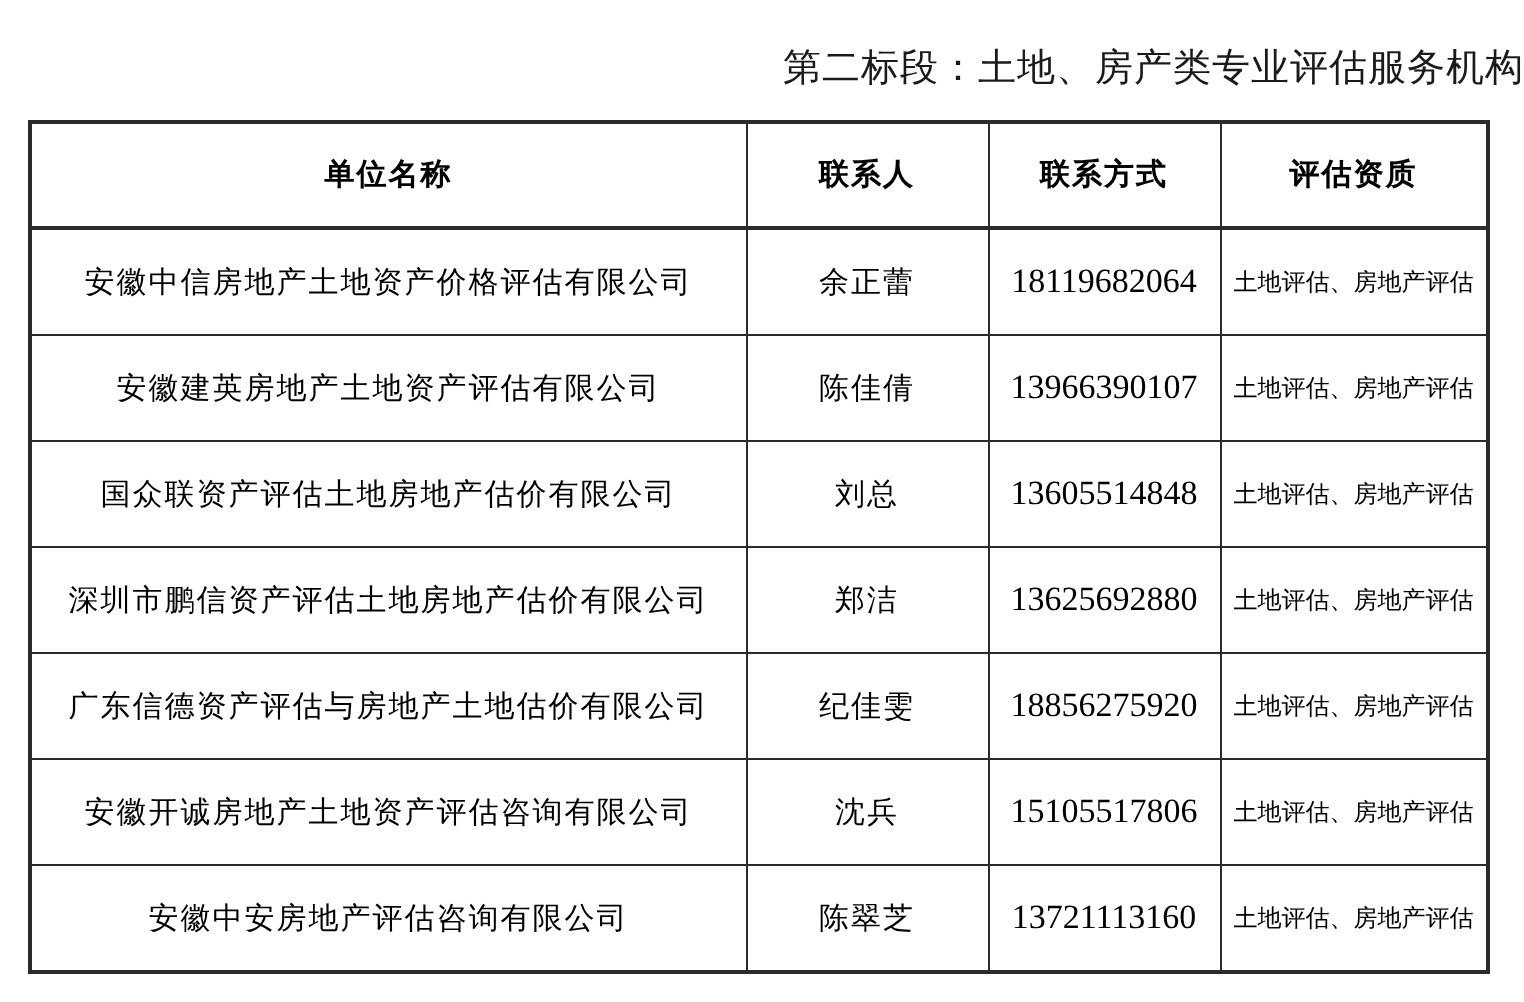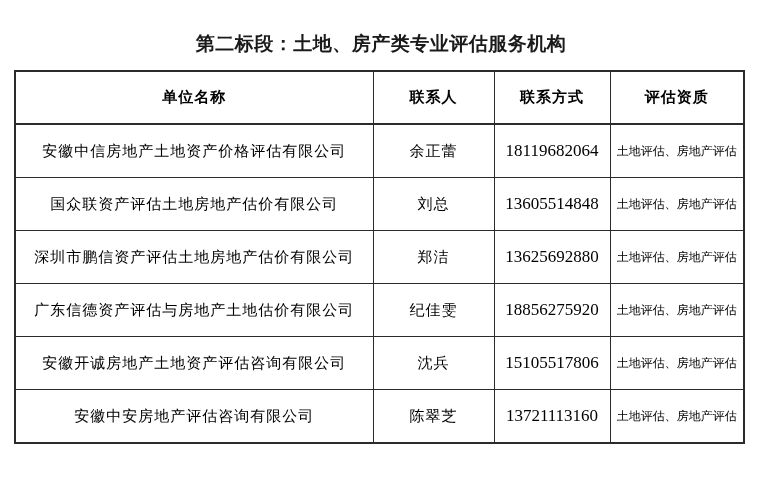--- a/index.html
+++ b/index.html
@@ -10,25 +10,25 @@
   }
   body {
     width: 762px;
     height: 501px;
     font-family: "Liberation Sans", sans-serif;
     color: #000000;
     overflow: hidden;
   }
   .doc-title {
     margin: 0;
-    padding-top: 31px;
+    padding-top: 21px;
     padding-bottom: 13px;
-    text-align: center;
+    text-align: right;
     font-size: 19px;
-    font-weight: bold;
+    font-weight: normal;
     letter-spacing: 0.5px;
     color: #1a1a1a;
     font-family: "Liberation Sans", sans-serif;
   }
   table.vendor-table {
     border-collapse: collapse;
     table-layout: fixed;
     margin-left: 14px;
     width: 729px;
     border: 2px solid #2b2b2b;
@@ -94,20 +94,26 @@
     </tr>
   </thead>
   <tbody>
     <tr>
       <td class="cell-company">安徽中信房地产土地资产价格评估有限公司</td>
       <td class="cell-contact">余正蕾</td>
       <td class="cell-phone">18119682064</td>
       <td class="cell-qual">土地评估、房地产评估</td>
     </tr>
     <tr>
+      <td class="cell-company">安徽建英房地产土地资产评估有限公司</td>
+      <td class="cell-contact">陈佳倩</td>
+      <td class="cell-phone">13966390107</td>
+      <td class="cell-qual">土地评估、房地产评估</td>
+    </tr>
+    <tr>
       <td class="cell-company">国众联资产评估土地房地产估价有限公司</td>
       <td class="cell-contact">刘总</td>
       <td class="cell-phone">13605514848</td>
       <td class="cell-qual">土地评估、房地产评估</td>
     </tr>
     <tr>
       <td class="cell-company">深圳市鹏信资产评估土地房地产估价有限公司</td>
       <td class="cell-contact">郑洁</td>
       <td class="cell-phone">13625692880</td>
       <td class="cell-qual">土地评估、房地产评估</td>

